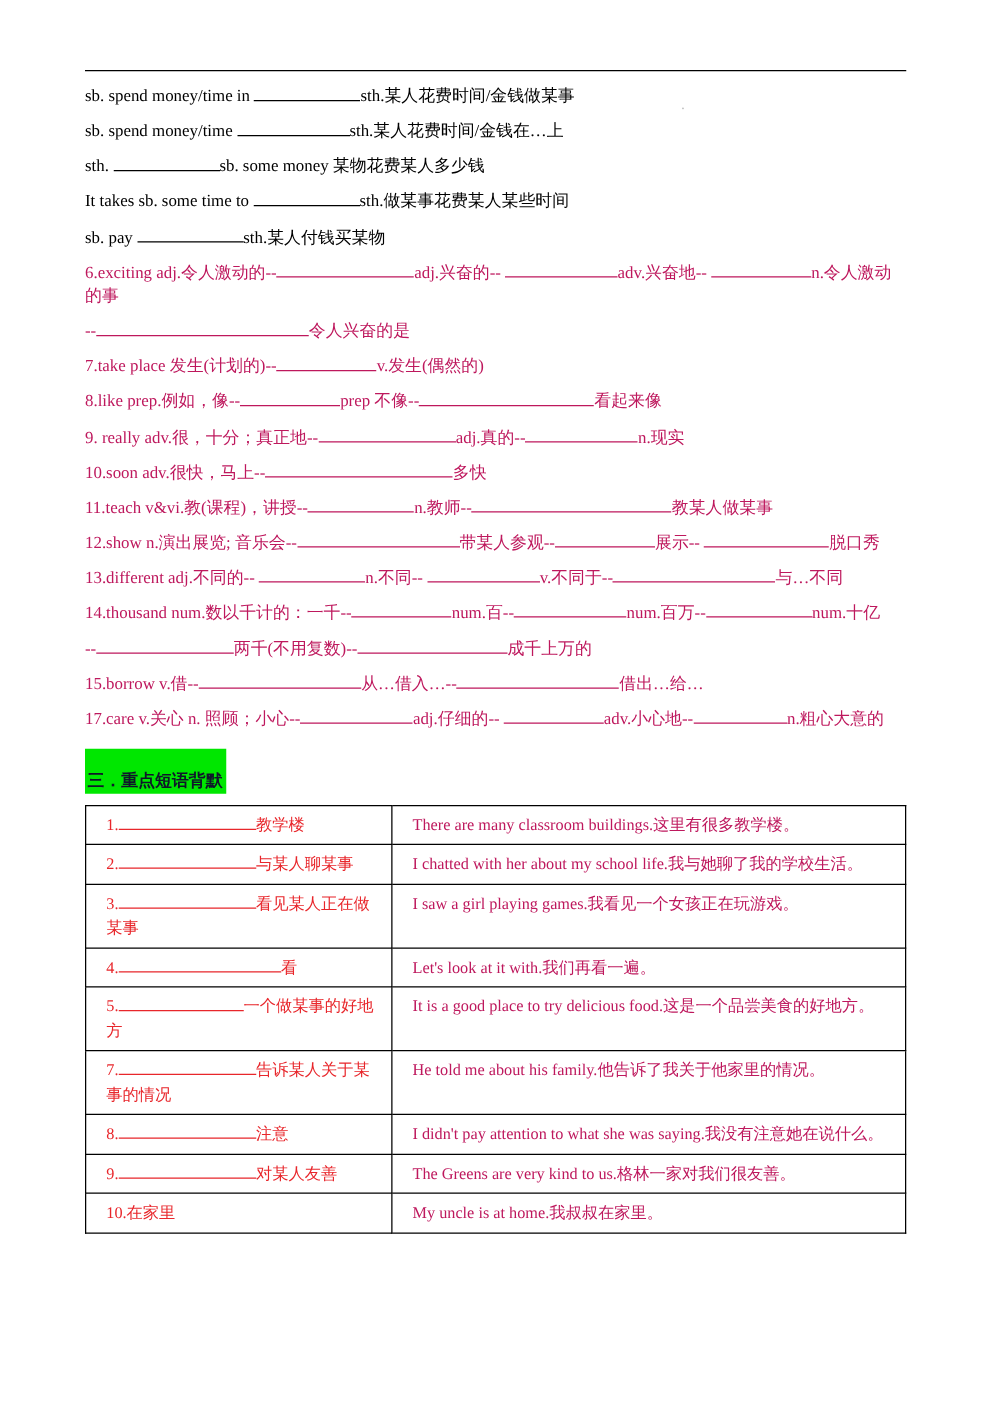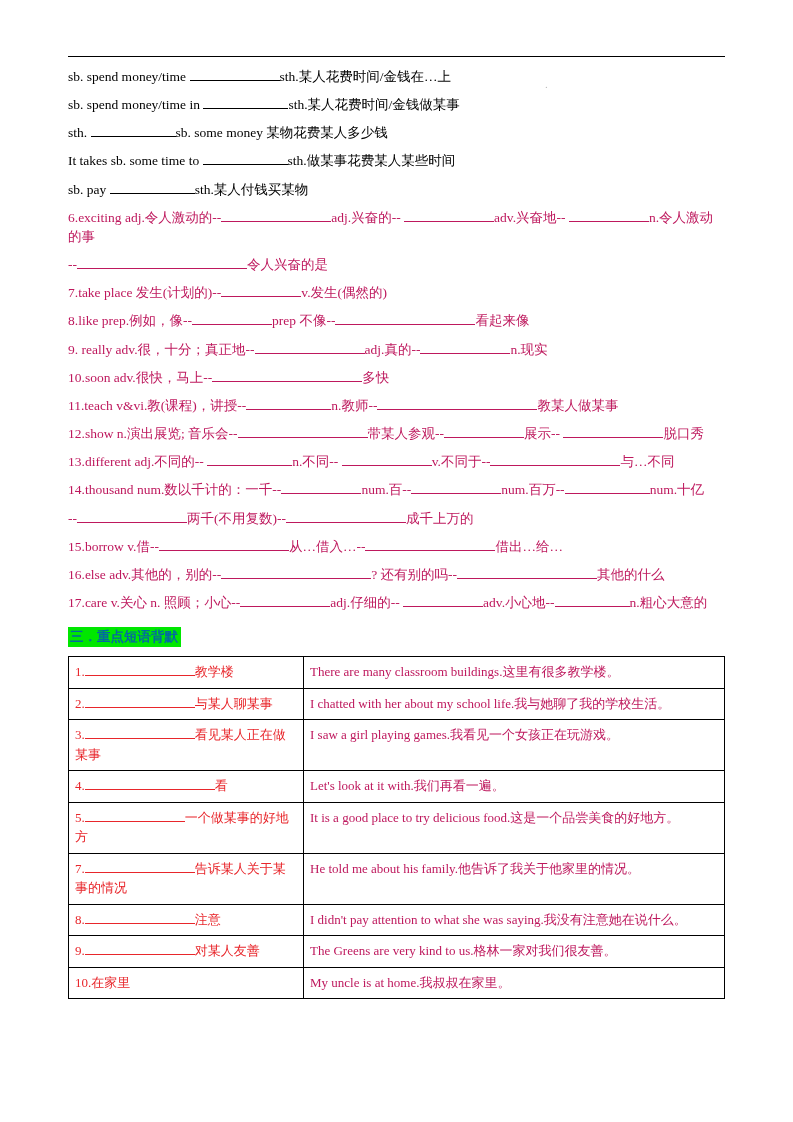--- a/index.html
+++ b/index.html
@@ -51,36 +51,36 @@
   .b120 { width: 120px; }
   .b130 { width: 130px; }
   .b140 { width: 140px; }
   .b150 { width: 150px; }
   .b160 { width: 160px; }
   .b170 { width: 170px; }
 
   .section-head {
     display: inline-block;
     background: #00e700;
-    color: #0369a1;
+    color: #0f172a;
     font-size: 13.5px;
     font-weight: bold;
-    padding: 1px 3px 1px 2px;
+    padding: 17px 3px 1px 2px;
     margin: 6px 0 7px 0;
     letter-spacing: 0;
   }
   table.phrases {
     border-collapse: collapse;
     width: 100%;
     table-layout: fixed;
     margin-top: 2px;
   }
   table.phrases td {
     border: 1px solid #000;
-    padding: 5px 6px 6px 6px;
+    padding: 5px 6px 6px 16px;
     font-size: 13px;
     vertical-align: top;
     line-height: 1.5;
   }
   td.cn {
     width: 222px;
     color: #e8262b;
   }
   td.en {
     color: #be185d;
@@ -96,38 +96,37 @@
 </style>
 </head>
 <body>
 
 <div class="page">
 
   <div class="top-rule"></div>
   <div class="faint-dot">.</div>
 
   <div id="vocab-section">
+      <div class="line black"><span>sb. spend money/time in </span><span class="blank b85"></span><span>sth.某人花费时间/金钱做某事</span></div>
       <div class="line black"><span>sb. spend money/time </span><span class="blank b90"></span><span>sth.某人花费时间/金钱在…上</span></div>
-      <div class="line black"><span>sb. spend money/time in </span><span class="blank b85"></span><span>sth.某人花费时间/金钱做某事</span></div>
       <div class="line black"><span>sth. </span><span class="blank b85"></span><span>sb. some money 某物花费某人多少钱</span></div>
       <div class="line black"><span>It takes sb. some time to </span><span class="blank b85"></span><span>sth.做某事花费某人某些时间</span></div>
       <div class="line black"><span>sb. pay </span><span class="blank b85"></span><span>sth.某人付钱买某物</span></div>
       <div class="line red"><span>6.exciting adj.令人激动的--</span><span class="blank b110"></span><span>adj.兴奋的-- </span><span class="blank b90"></span><span>adv.兴奋地-- </span><span class="blank b80"></span><span>n.令人激动的事</span></div>
       <div class="line red"><span>--</span><span class="blank b170"></span><span>令人兴奋的是</span></div>
       <div class="line red"><span>7.take place 发生(计划的)--</span><span class="blank b80"></span><span>v.发生(偶然的)</span></div>
       <div class="line red"><span>8.like prep.例如，像--</span><span class="blank b80"></span><span>prep 不像--</span><span class="blank b140"></span><span>看起来像</span></div>
       <div class="line red"><span>9. really adv.很，十分；真正地--</span><span class="blank b110"></span><span>adj.真的--</span><span class="blank b90"></span><span>n.现实</span></div>
       <div class="line red"><span>10.soon  adv.很快，马上--</span><span class="blank b150"></span><span>多快</span></div>
       <div class="line red"><span>11.teach v&amp;vi.教(课程)，讲授--</span><span class="blank b85"></span><span>n.教师--</span><span class="blank b160"></span><span>教某人做某事</span></div>
       <div class="line red"><span>12.show n.演出展览; 音乐会--</span><span class="blank b130"></span><span>带某人参观--</span><span class="blank b80"></span><span>展示-- </span><span class="blank b100"></span><span>脱口秀</span></div>
       <div class="line red"><span>13.different adj.不同的-- </span><span class="blank b85"></span><span>n.不同-- </span><span class="blank b90"></span><span>v.不同于--</span><span class="blank b130"></span><span>与…不同</span></div>
       <div class="line red"><span>14.thousand  num.数以千计的：一千--</span><span class="blank b80"></span><span>num.百--</span><span class="blank b90"></span><span>num.百万--</span><span class="blank b85"></span><span>num.十亿</span></div>
       <div class="line red"><span>--</span><span class="blank b110"></span><span>两千(不用复数)--</span><span class="blank b120"></span><span>成千上万的</span></div>
       <div class="line red"><span>15.borrow v.借--</span><span class="blank b130"></span><span>从…借入…--</span><span class="blank b130"></span><span>借出…给…</span></div>
-      <div class="line red"><span>16.else adv.其他的，别的--</span><span class="blank b150"></span><span>? 还有别的吗--</span><span class="blank b140"></span><span>其他的什么</span></div>
       <div class="line red"><span>17.care  v.关心     n. 照顾；小心--</span><span class="blank b90"></span><span>adj.仔细的-- </span><span class="blank b80"></span><span>adv.小心地--</span><span class="blank b75"></span><span>n.粗心大意的</span></div>
     </div>
 
   <div class="section-head">三．重点短语背默</div>
 
   <table class="phrases">
     <tbody id="phrase-rows">
         <tr>
           <td class="cn"><span class="num">1.</span><span class="blank b110"></span><span>教学楼</span></td>
           <td class="en">There are many classroom buildings.这里有很多教学楼。</td>

